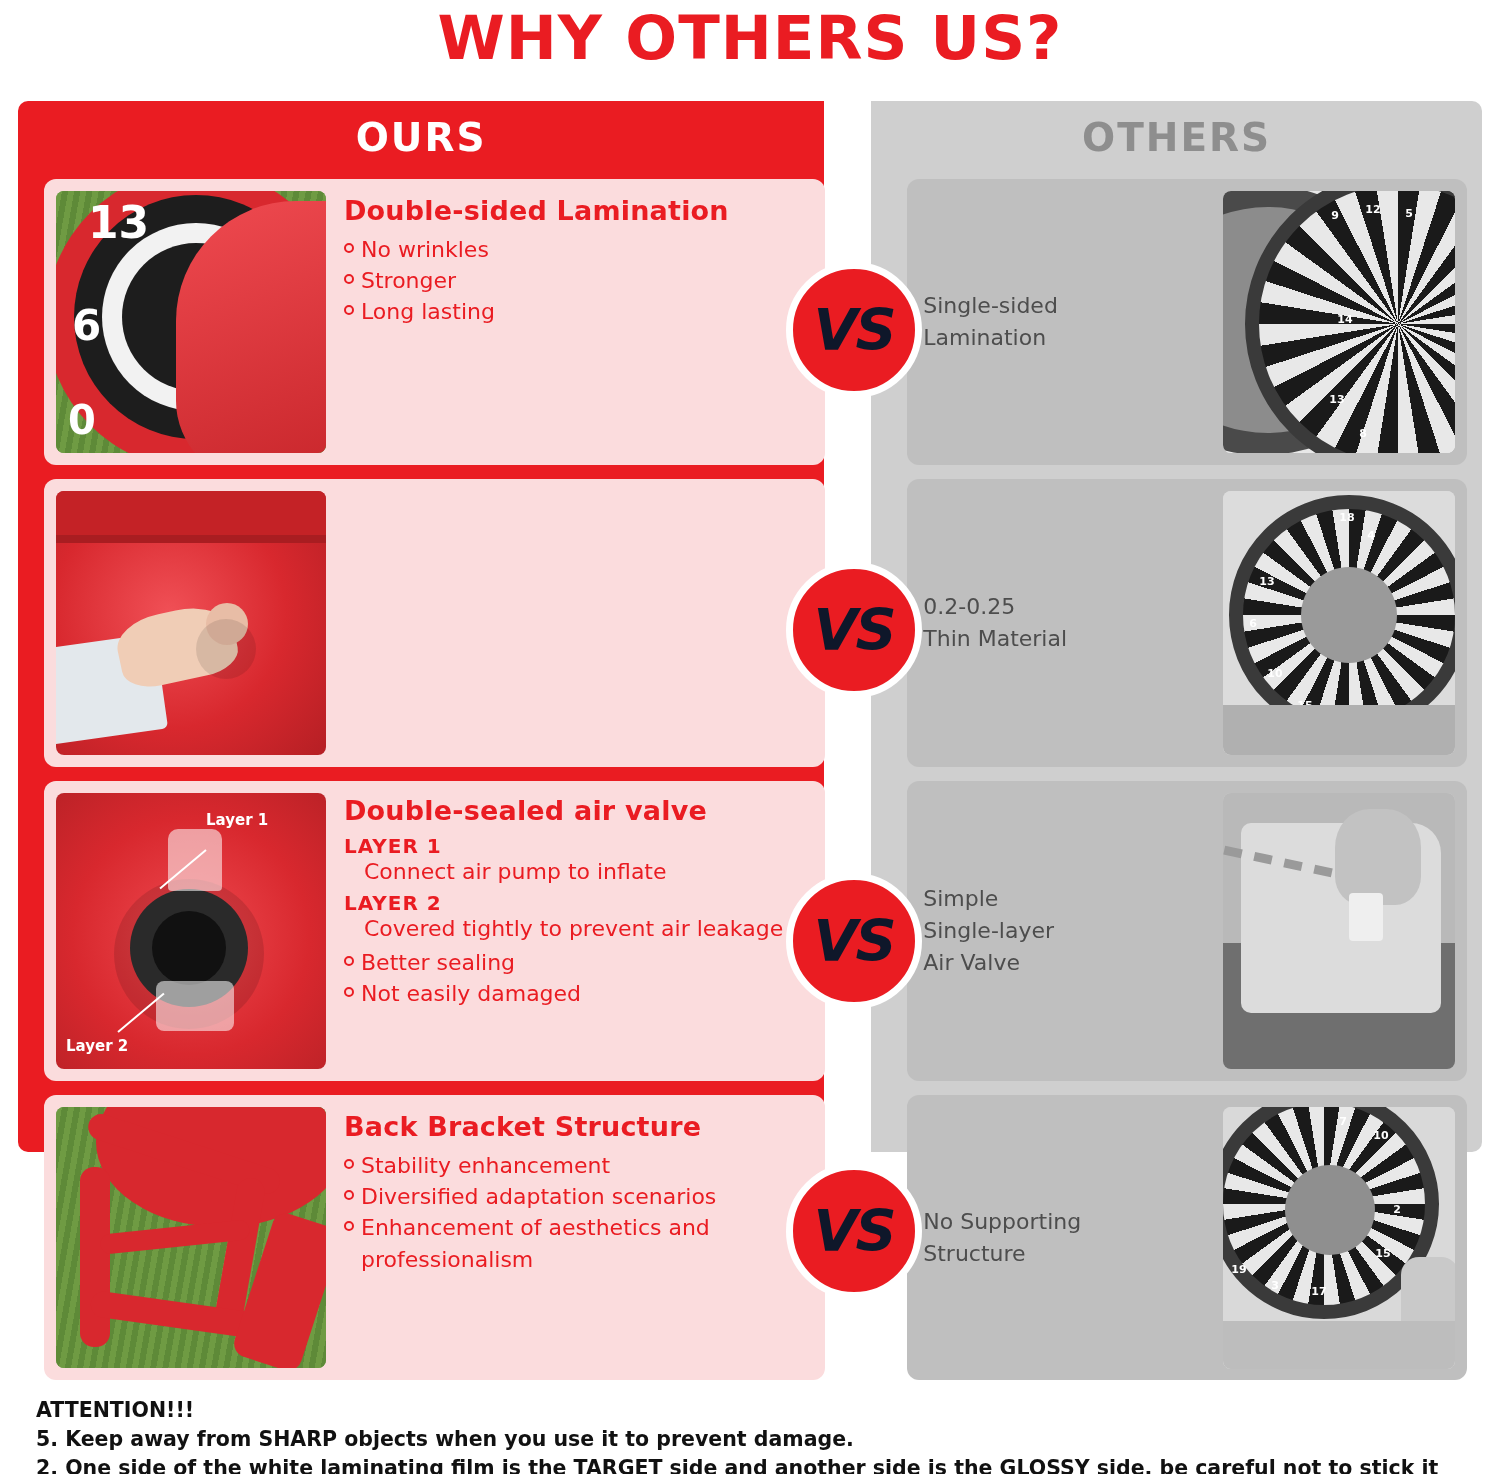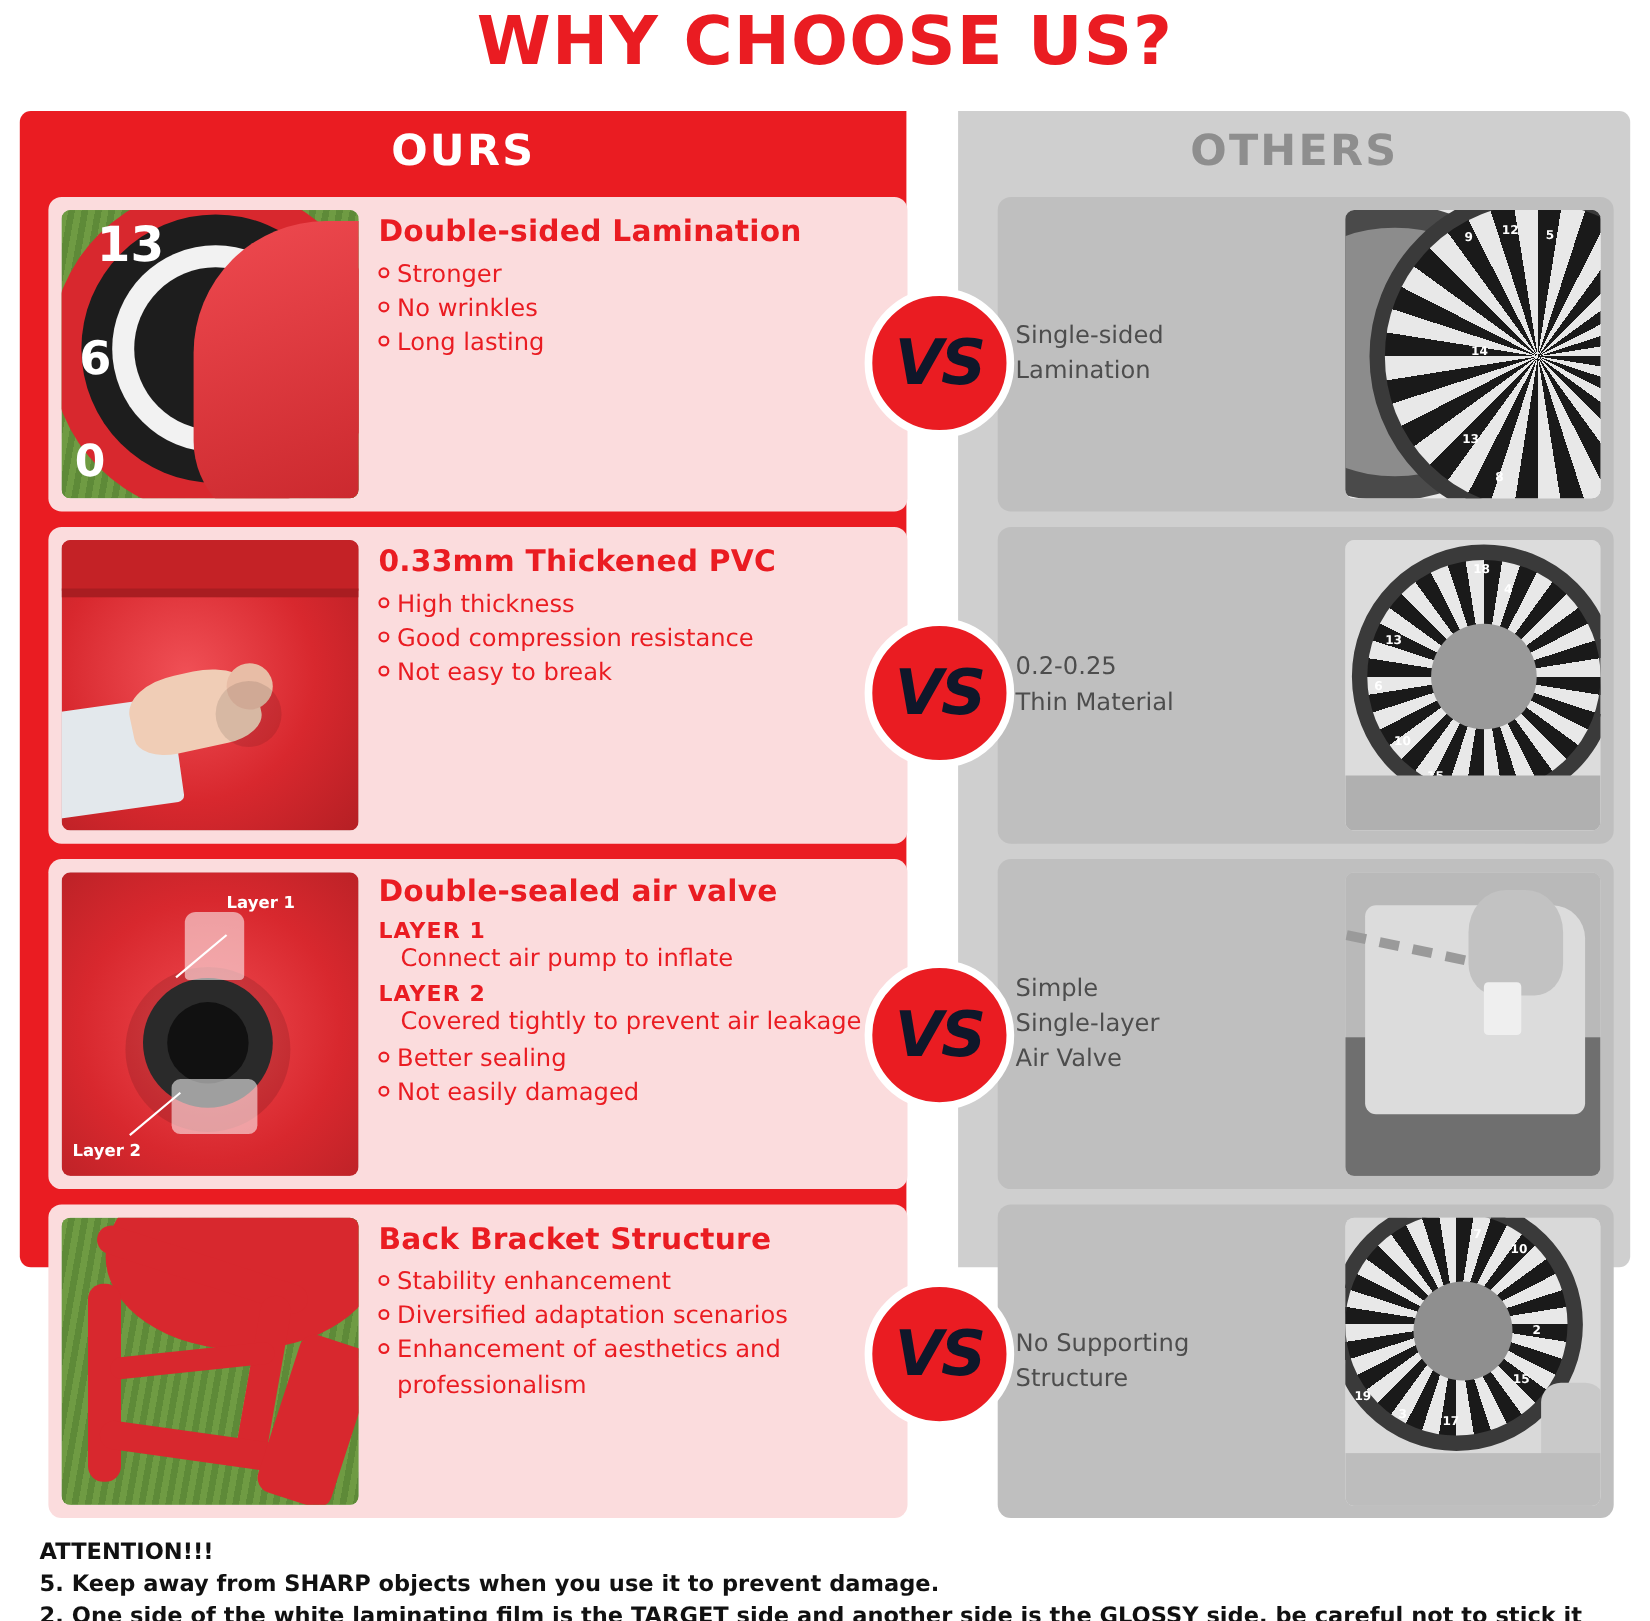--- a/index.html
+++ b/index.html
@@ -207,21 +207,21 @@
   .hose { position:absolute; border-top:9px dashed #9a9a9a; }
   .mat { position:absolute; background:#9e9e9e; }
   .sheet { position:absolute; background:#e4e4e4; border-radius:6px; }
   .pillar { position:absolute; background:#c9c9c9; border-radius:18px; }
 </style>
 </head>
 <body>
 
 <div class="page">
 
-  <div class="title">WHY CHOOSE US?</div>
+  <div class="title">WHY OTHERS US?</div>
 
   <div class="table">
 
     <div class="col-ours">
       <div class="col-head ours">OURS</div>
 
       <div class="rows-ours">
 
         <div class="card-ours" style="height:286px">
           <div class="ph ours-ph">
@@ -232,57 +232,42 @@
             <div class="board-dark" style="left:66px; top:52px; width:148px; height:148px;"></div>
             <div class="num" style="left:32px; top:6px; font-size:44px;">13</div>
             <div class="num" style="left:16px; top:110px; font-size:42px;">6</div>
             <div class="num" style="left:12px; top:206px; font-size:40px;">0</div>
             <div style="position:absolute; left:120px; top:10px; width:210px; height:280px; background:linear-gradient(160deg,#ef4a50,#c62429); border-radius:120px 60px 40px 80px;"></div>
           </div>
           <div class="ours-txt">
             <div class="feat-title">Double-sided Lamination</div>
             <div class="bullet">
                 <span class="dot"></span>
+                <span>No wrinkles</span>
+              </div>
+            <div class="bullet">
+                <span class="dot"></span>
                 <span>Stronger</span>
-              </div>
-            <div class="bullet">
-                <span class="dot"></span>
-                <span>No wrinkles</span>
               </div>
             <div class="bullet">
                 <span class="dot"></span>
                 <span>Long lasting</span>
               </div>
           </div>
         </div>
 
         <div class="card-ours" style="height:288px">
           <div class="ph ours-ph">
             <div class="pvc-red"></div>
             <div style="position:absolute; left:0; top:0; width:270px; height:46px; background:#c42226;"></div>
             <div style="position:absolute; left:0; top:44px; width:270px; height:8px; background:#a91d21;"></div>
             <div class="sleeve" style="left:-14px; top:150px; width:120px; height:96px; transform:rotate(-8deg);"></div>
             <div class="finger" style="left:62px; top:120px; width:118px; height:70px; transform:rotate(-12deg);"></div>
             <div style="position:absolute; left:150px; top:112px; width:42px; height:42px; border-radius:50%; background:#e8bda6;"></div>
             <div style="position:absolute; left:140px; top:128px; width:60px; height:60px; border-radius:50%; background:rgba(0,0,0,.10);"></div>
-          </div>
-          <div class="ours-txt">
-            <div class="feat-title">0.33mm Thickened PVC</div>
-            <div class="bullet">
-                <span class="dot"></span>
-                <span>High thickness</span>
-              </div>
-            <div class="bullet">
-                <span class="dot"></span>
-                <span>Good compression resistance</span>
-              </div>
-            <div class="bullet">
-                <span class="dot"></span>
-                <span>Not easy to break</span>
-              </div>
           </div>
         </div>
 
         <div class="card-ours" style="height:300px">
           <div class="ph ours-ph">
             <div class="valve-bg"></div>
             <div style="position:absolute; left:58px; top:86px; width:150px; height:150px; border-radius:50%; background:rgba(0,0,0,.12);"></div>
             <div class="valve-body" style="left:74px; top:96px; width:118px; height:118px;"></div>
             <div class="valve-hole" style="left:96px; top:118px; width:74px; height:74px;"></div>
             <div class="valve-cap" style="left:112px; top:36px; width:54px; height:62px; border-radius:10px 10px 4px 4px;"></div>

